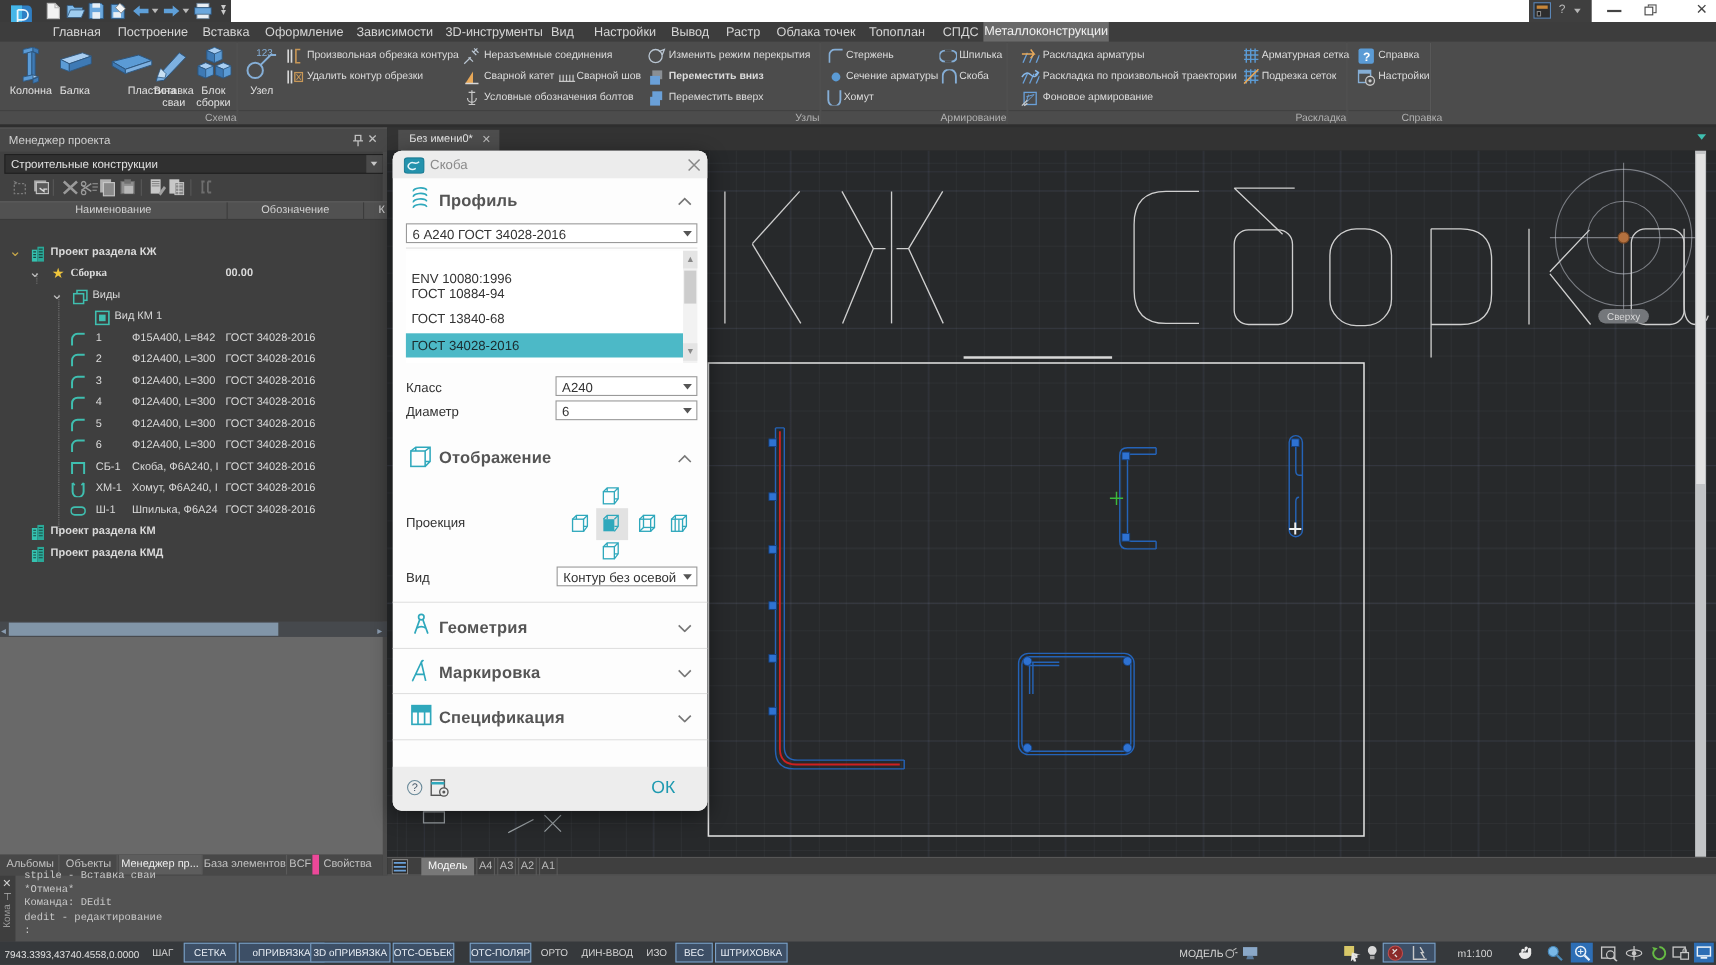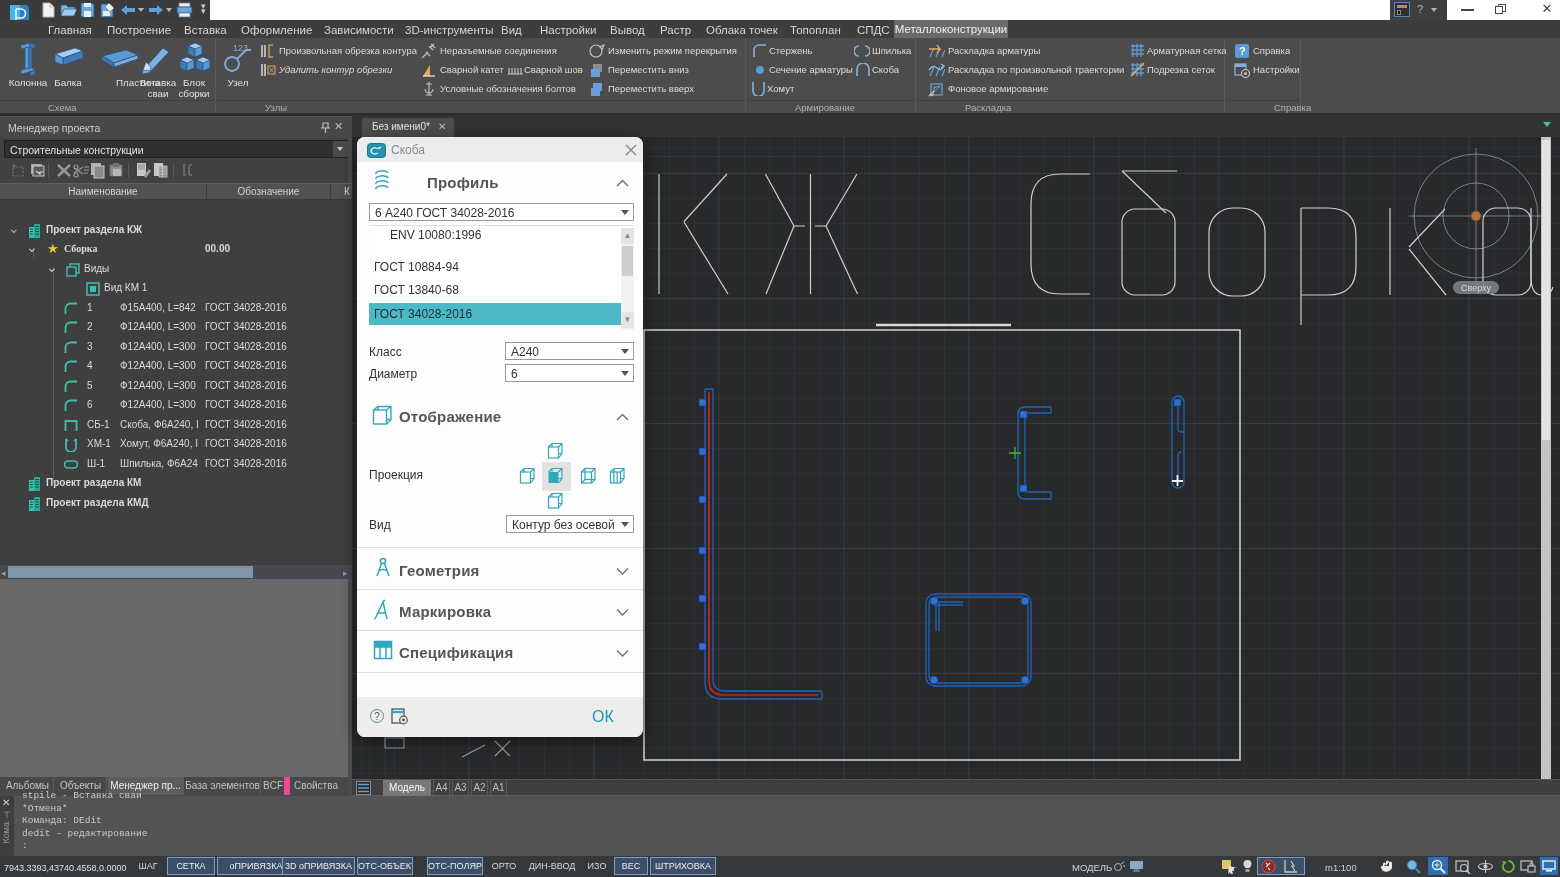--- a/index.html
+++ b/index.html
@@ -1,21 +1,21 @@
 <!DOCTYPE html>
 <html><head>
 <meta charset="utf-8">
 <style>
   * { margin:0; padding:0; box-sizing:border-box; }
   html,body { width:1560px; height:877px; overflow:hidden; background:#4c4c4c; }
   body { font-family:"Liberation Sans", sans-serif; }
   #root { position:absolute; left:0; top:0; width:1560px; height:877px; }
   .abs { position:absolute; }
   svg { display:block; }
-  .glbl { top:62px; height:13px; text-align:left; font-size:9.5px; color:#b0b0b0; border-top:1px solid #414141; padding-top:1px;padding-left:48px; }
+  .glbl { top:62px; height:13px; text-align:right; font-size:9.5px; color:#b0b0b0; border-top:1px solid #414141; padding-top:1px;padding-left:48px; }
   .bigl { top:40px; text-align:center; font-size:9.8px; line-height:10.5px; color:#e0e0e0; }
   .srow { font-size:9.5px; white-space:nowrap; color:#dcdcdc; }
   .trow { left:0; width:352px; height:19.5px; }
   .trow .tt { position:absolute; top:3px; white-space:nowrap; }
   .trow .ar { position:absolute; top:0px; color:#c0c0c0; font-size:14px; line-height:14px; }
   .ti { position:absolute; top:3px; width:14px; height:14px; }
   .mtab { top:0; width:17px; height:16px; text-align:center; line-height:16px; border-right:1px solid #5a5a5a; border-left:1px solid #5a5a5a; }
   .sbtn { top:1px; height:18px; line-height:18px; text-align:center; font-size:9px; white-space:nowrap; overflow:hidden; color:#d5d5d5; }
   .sbtn.on { background:#3d4f66; border:1px solid #7aa0c6; color:#e8eef5; line-height:16px; }
   .shead { font-size:15px; color:#555; font-weight:bold; letter-spacing:0.2px; }
@@ -210,21 +210,21 @@
       </g>
     </svg>
 
     <div class="abs bigl" style="left:214px;width:48px;">Узел</div>
     <svg class="abs" style="left:222px;top:4px;" width="32" height="32" viewBox="0 0 32 32">
       <text x="11" y="9" font-size="9" fill="#85aed6" font-family="Liberation Sans">123</text>
       <circle cx="10" cy="22" r="7" fill="none" stroke="#85aed6" stroke-width="1.8"></circle>
       <path d="M15 17 L24 8 h5" fill="none" stroke="#85aed6" stroke-width="1.8"></path>
     </svg>
     <div class="abs srow" style="left:279px;top:7px;">Произвольная обрезка контура</div>
-    <div class="abs srow" style="left:279px;top:26px;font-style:italic;">Удалить контур обрезки</div>
+    <div class="abs srow" style="left:279px;top:26px;">Удалить контур обрезки</div>
     <svg class="abs" style="left:260px;top:5px;" width="16" height="16" viewBox="0 0 16 16">
       <path d="M2 2 v12 M5 2 v12" stroke="#d8d8d8" stroke-width="1.5"></path>
       <path d="M13 2 h-4 v12 h4" fill="none" stroke="#c89858" stroke-width="1.5"></path>
     </svg>
     <svg class="abs" style="left:260px;top:24px;" width="16" height="16" viewBox="0 0 16 16">
       <path d="M2 2 v12 M5 2 v12" stroke="#d8d8d8" stroke-width="1.5"></path>
       <rect x="8" y="4" width="7" height="8" fill="none" stroke="#c89858" stroke-width="1.2"></rect>
       <path d="M9.5 5.5 l4 5 m0 -5 l-4 5" stroke="#c89858" stroke-width="1"></path>
     </svg>
     <div class="abs srow" style="left:440px;top:7px;">Неразъемные соединения</div>
@@ -238,21 +238,21 @@
       <path d="M2 14 L9 3 v11 z" fill="#e8a858"></path>
       <path d="M2 14 h12" stroke="#d8d8d8" stroke-width="1.4"></path>
     </svg>
     <svg class="abs" style="left:508px;top:26px;" width="15" height="12" viewBox="0 0 15 12">
       <path d="M1 10 v-6 m3 6 v-6 m3 6 v-6 m3 6 v-6 m3 6 v-6 M0 10 h15" stroke="#c8c8c8" stroke-width="1.1"></path>
     </svg>
     <svg class="abs" style="left:421px;top:43px;" width="16" height="16" viewBox="0 0 16 16">
       <path d="M8 1 v13 M5 3 h6 M5 14 h6 M4 8 a4 4 0 0 0 8 0" stroke="#c8c8c8" stroke-width="1.1" fill="none"></path>
     </svg>
     <div class="abs srow" style="left:608px;top:7px;">Изменить режим перекрытия</div>
-    <div class="abs srow" style="left:608px;top:26px;">Переместить вниз</div>
+    <div class="abs srow" style="left:608px;top:26px;font-weight:bold;">Переместить вниз</div>
     <div class="abs srow" style="left:608px;top:45px;">Переместить вверх</div>
     <svg class="abs" style="left:589px;top:5px;" width="16" height="16" viewBox="0 0 16 16">
       <circle cx="7" cy="8" r="6" fill="none" stroke="#b8c4d0" stroke-width="1.2"></circle>
       <path d="M10 4 l5 -2 -2 5" fill="none" stroke="#b8c4d0" stroke-width="1.2"></path>
     </svg>
     <svg class="abs" style="left:589px;top:24px;" width="16" height="16" viewBox="0 0 16 16">
       <rect x="4" y="2" width="9" height="8" fill="#8a8f94"></rect>
       <rect x="2" y="7" width="9" height="8" fill="#6aa0d8"></rect>
     </svg>
     <svg class="abs" style="left:589px;top:43px;" width="16" height="16" viewBox="0 0 16 16">
@@ -737,33 +737,33 @@
     <div class="abs" style="left:34px;top:6px;color:#8a8a8a;">Скоба</div>
     <svg class="abs" style="left:268px;top:7px;" width="12" height="12" viewBox="0 0 12 12">
         <path d="M1 1 L11 11 M11 1 L1 11" stroke="#888" stroke-width="1.4"></path>
       </svg>
 
     <svg class="abs" style="left:16px;top:33px;" width="18" height="24" viewBox="0 0 18 24">
       <g fill="none" stroke="#2fa8bc" stroke-width="1.5">
         <path d="M15 3 a6 2.6 0 1 0 -12 1 m12 4 a6 2.6 0 1 0 -12 1 m12 4 a6 2.6 0 1 0 -12 1 m12 4 a6 2.6 0 1 0 -12 1"></path>
       </g>
     </svg>
-    <div class="abs shead" style="left:42px;top:37px;margin-left:28px;">Профиль</div>
+    <div class="abs shead" style="left:42px;top:37px;">Профиль</div>
     <svg class="abs" style="left:259px;top:42px;" width="13" height="8" viewBox="0 0 13 8">
         <path d="M1 7 L6.5 1.5 12 7" stroke="#777" stroke-width="1.5" fill="none"></path>
       </svg>
 
     <div class="abs combo" style="left:12px;top:66px;width:265px;height:18px;">
       <span class="abs" style="left:5px;top:2px;">6 А240 ГОСТ 34028-2016</span>
       <span class="caret"></span>
     </div>
 
     <div class="abs dv" style="top:88px;left:12px;width:265px;"></div>
     <div class="abs" style="left:12px;top:91px;width:265px;height:102px;background:#fff;">
-      <div class="abs" style="left:5px;top:0;margin-left:16px;">ENV 10080:1996</div>
+      <div class="abs" style="left:5px;top:18px;">ENV 10080:1996</div>
       <div class="abs" style="left:5px;top:32px;">ГОСТ 10884-94</div>
       <div class="abs" style="left:5px;top:55px;">ГОСТ 13840-68</div>
       <div class="abs" style="left:0;top:75px;width:252px;height:22px;background:#4cb9c7;">
         <div class="abs" style="left:5px;top:4px;color:#1b2b2e;">ГОСТ 34028-2016</div>
       </div>
       <div class="abs" style="left:252px;top:0;width:13px;height:102px;background:#f2f2f2;">
         <div class="abs" style="left:0;top:0;width:13px;height:16px;background:#e4e4e4;text-align:center;font-size:8px;color:#888;line-height:16px;">▲</div>
         <div class="abs" style="left:0;top:84px;width:13px;height:16px;background:#e4e4e4;text-align:center;font-size:8px;color:#888;line-height:16px;">▼</div>
         <div class="abs" style="left:1px;top:18px;width:11px;height:30px;background:#cdcdcd;"></div>
       </div>

